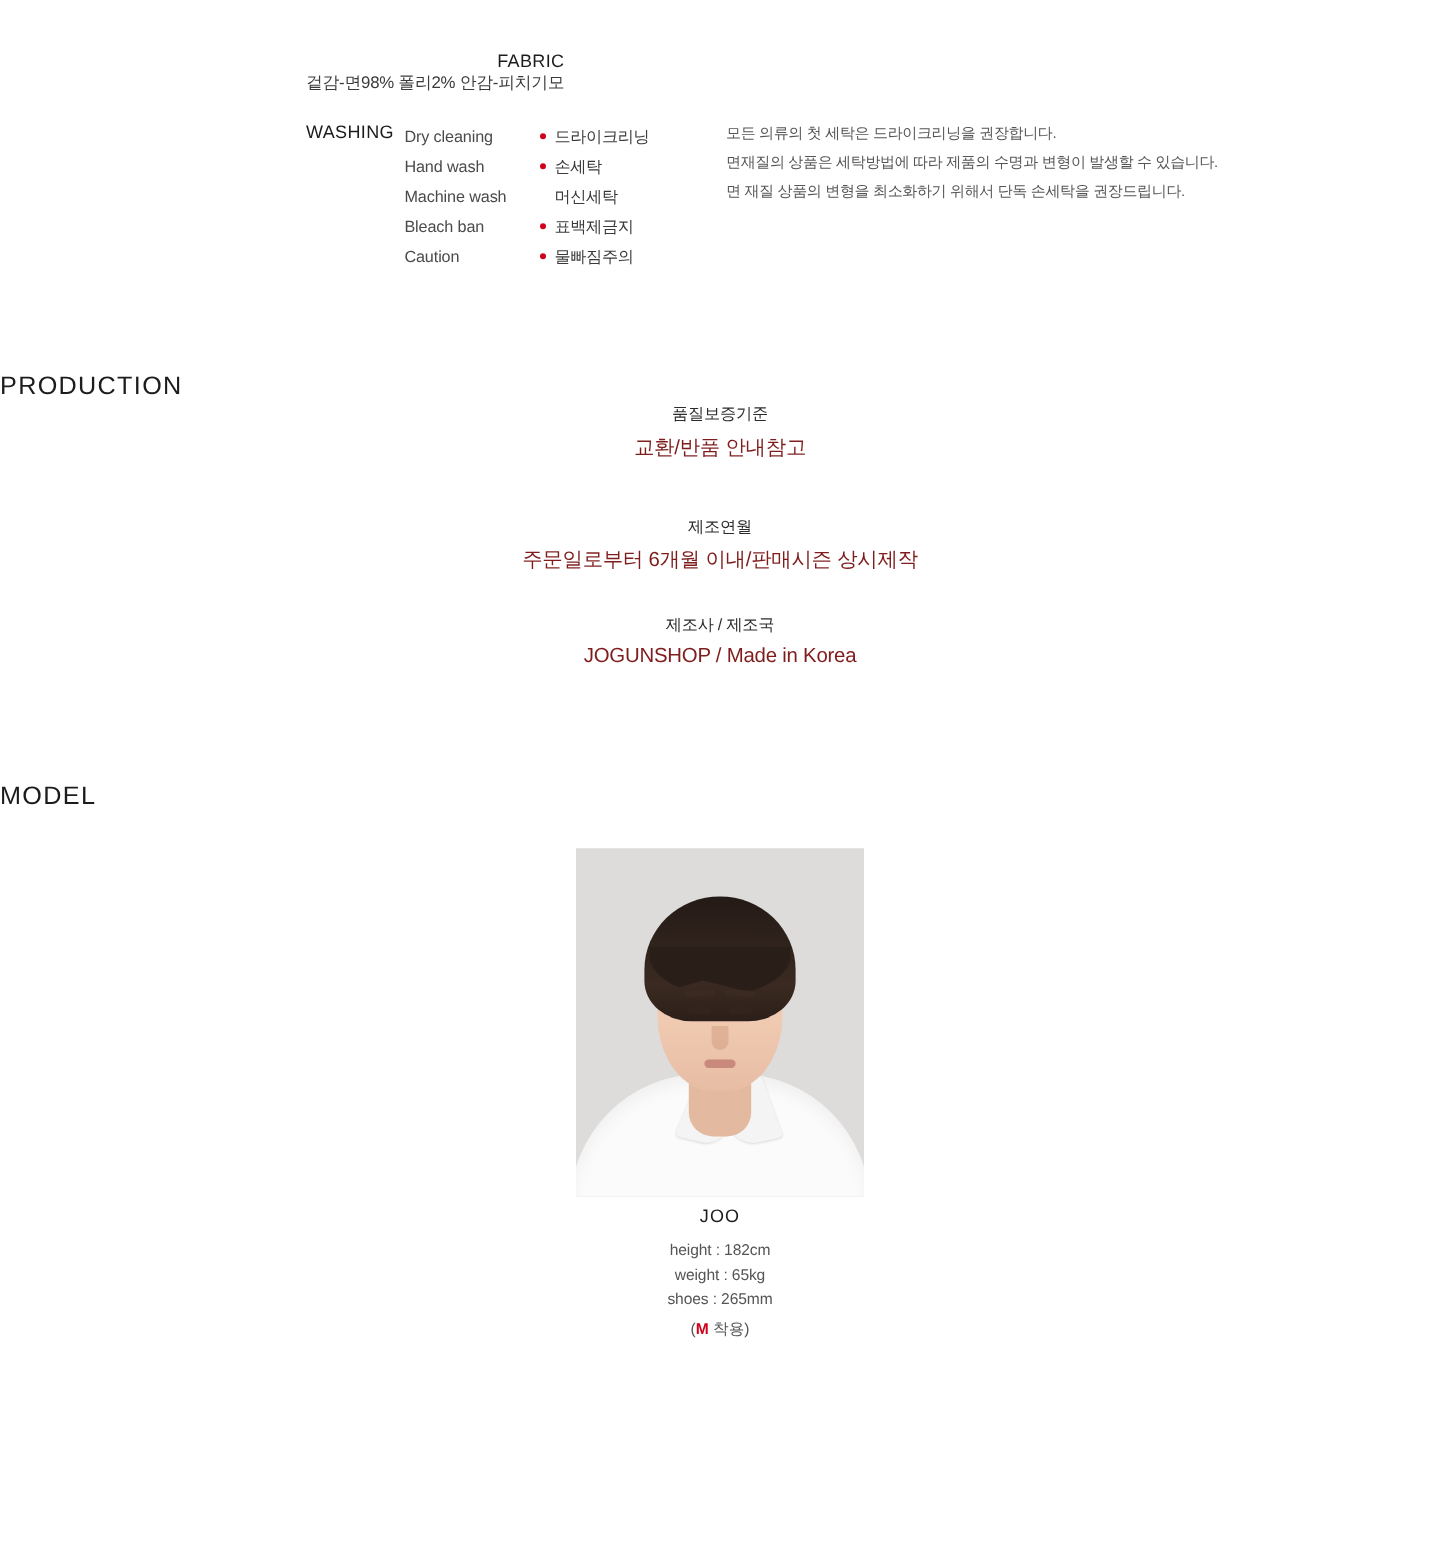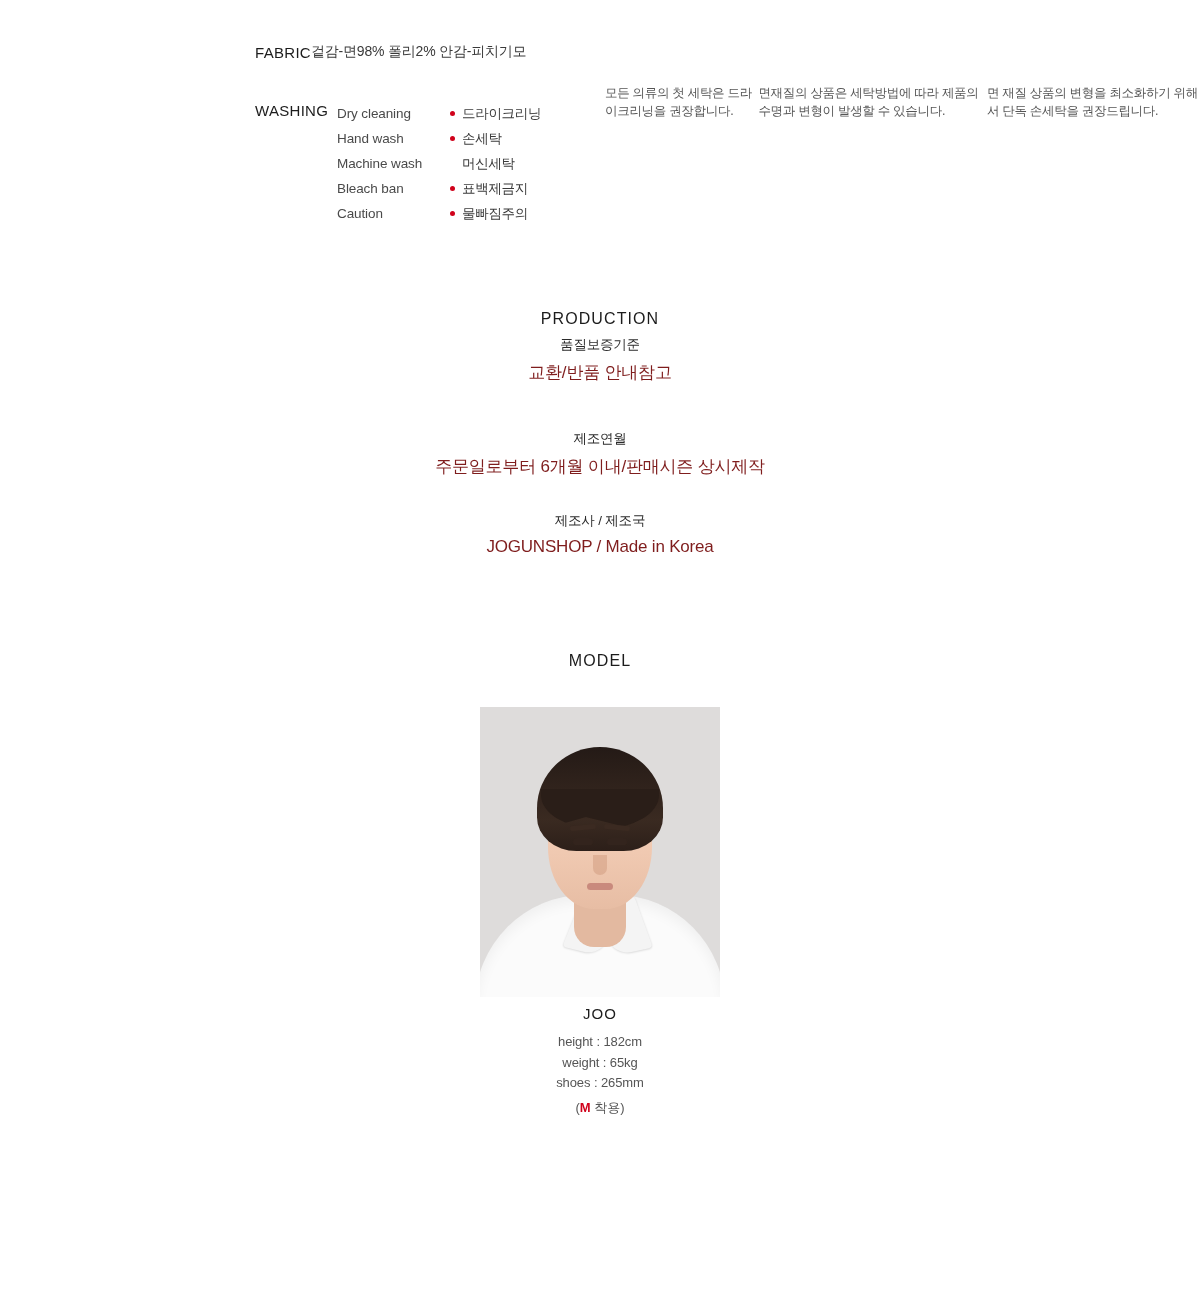--- a/index.html
+++ b/index.html
@@ -17,20 +17,21 @@
     -webkit-font-smoothing: antialiased;
   }
 
   
   .fabric-row {
     position: absolute;
     top: 43px;
     left: 255px;
     display: flex;
     align-items: flex-end;
+    flex-direction: column;
   }
   .fabric-label {
     font-size: 15px;
     letter-spacing: 0.3px;
     color: #1c1c1c;
     font-weight: 400;
   }
   .fabric-value {
     font-size: 14px;
     color: #3a3a3a;
@@ -85,39 +86,39 @@
   .wash-dot.off { background: transparent; }
   .wash-ko {
     font-size: 13.5px;
     color: #3a3a3a;
     letter-spacing: -0.3px;
     margin-left: 0;
   }
 
   .washing-notes {
     position: absolute;
-    top: 84px;
+    top: 102px;
     left: 605px;
     display: flex;
-    flex-direction: row;
+    flex-direction: column;
   }
   .washing-notes p {
     margin: 0 0 6px 0;
     font-size: 12.5px;
     line-height: 18px;
     color: #555555;
     letter-spacing: -0.3px;
   }
 
   
   .section-head {
     position: absolute;
     width: 100%;
-    text-align: center;
-    font-size: 16px;
+    text-align: left;
+    font-size: 21px;
     letter-spacing: 1.1px;
     color: #1c1c1c;
   }
   #production-head { top: 310px; }
   #model-head { top: 652px; }
 
   .prod-group {
     position: absolute;
     width: 100%;
     text-align: center;

